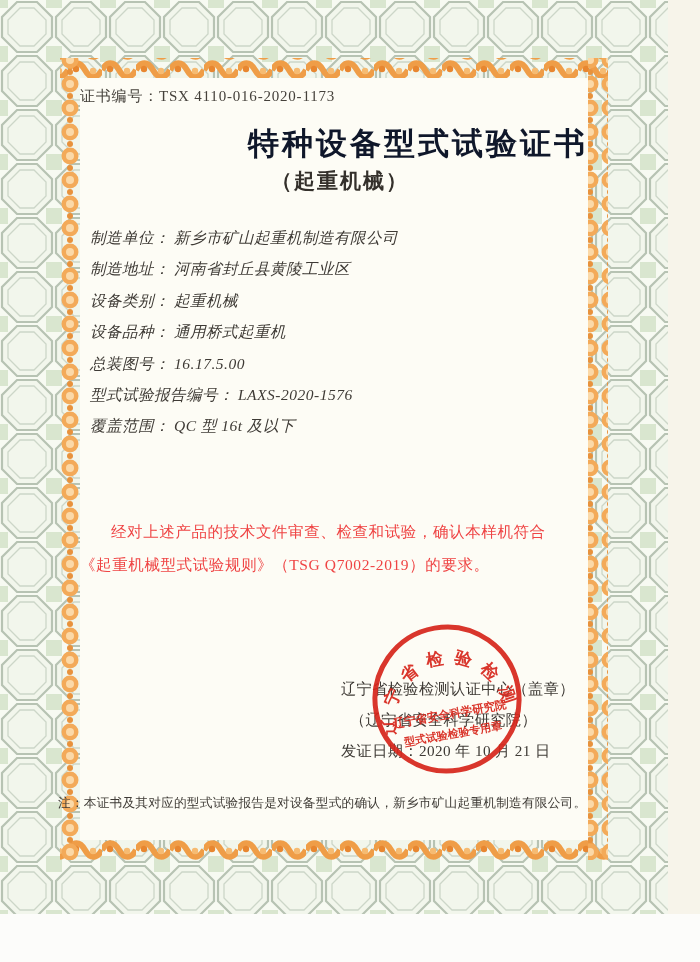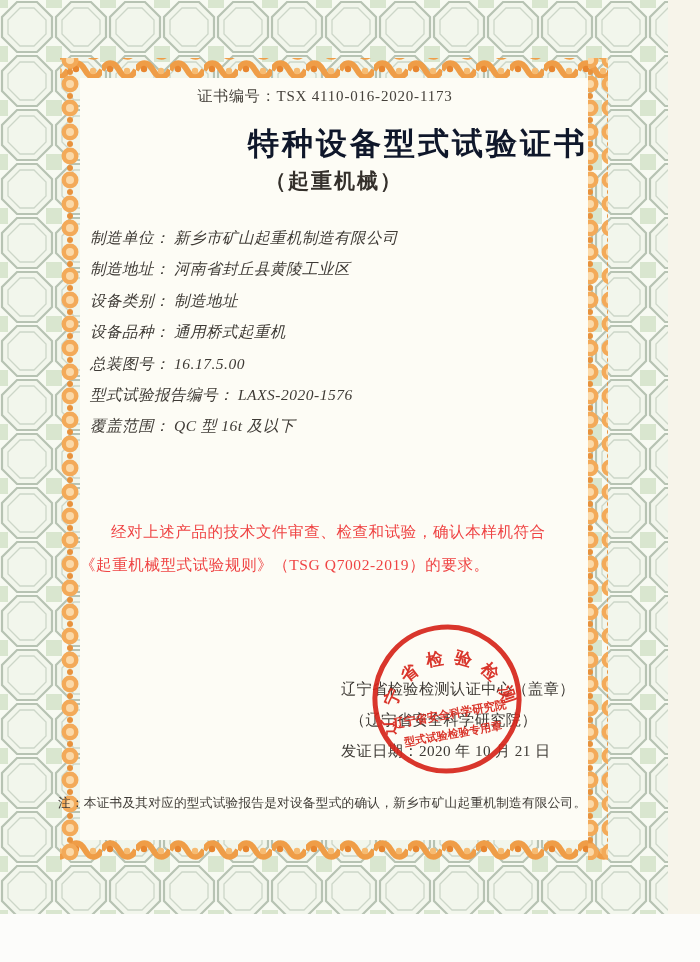--- a/index.html
+++ b/index.html
@@ -1,25 +1,25 @@
 <!DOCTYPE html>
 <html><head>
 <meta charset="utf-8">
 <style>
   html,body{margin:0;padding:0;background:#ffffff;}
   body{font-family:"Liberation Serif","DejaVu Serif",serif;color:#3e3a35;}
   .page{position:relative;width:700px;height:962px;margin:0 auto;overflow:hidden;background:#fff;}
   .bg-svg{position:absolute;left:0;top:0;z-index:0;}
   .layer{position:absolute;z-index:2;}
 
-  .cert-number{top:87px;left:80px;width:508px;box-sizing:border-box;text-align:center;padding-right:18px;
+  .cert-number{top:87px;left:80px;width:508px;box-sizing:border-box;text-align:left;padding-right:18px;
     font-size:15px;letter-spacing:0.8px;color:#45413b;}
   .title{top:123px;left:80px;width:508px;text-align:right;font-size:31px;font-weight:700;
     letter-spacing:3px;color:#0f172a;font-family:"Liberation Sans","DejaVu Sans",sans-serif;}
-  .subtitle{top:167px;left:80px;width:508px;text-align:center;font-size:21px;font-weight:700;
+  .subtitle{top:167px;left:86px;width:508px;text-align:center;font-size:21px;font-weight:700;
     letter-spacing:2px;color:#34302b;font-family:"Liberation Sans","DejaVu Sans",sans-serif;}
 
   .fields{top:222px;left:90px;width:480px;}
   .field-row{line-height:31.4px;font-size:15.5px;letter-spacing:0.5px;white-space:nowrap;font-style:italic;}
   .f-label{color:#3e3a35;}
   .f-value{color:#3e3a35;margin-left:4px;}
 
   .statement{top:515px;left:80px;width:484px;font-size:15.5px;line-height:33px;
     text-indent:2em;letter-spacing:0.6px;color:#ef4444;}
 
@@ -78,21 +78,21 @@
   <div class="layer cert-number">
     <span>证书编号：</span><span>TSX 4110-016-2020-1173</span>
   </div>
 
   <div class="layer title">特种设备型式试验证书</div>
   <div class="layer subtitle">（起重机械）</div>
 
   <div class="layer fields">
     <div class="field-row"><span class="f-label">制造单位：</span><span class="f-value">新乡市矿山起重机制造有限公司</span></div>
     <div class="field-row"><span class="f-label">制造地址：</span><span class="f-value">河南省封丘县黄陵工业区</span></div>
-    <div class="field-row"><span class="f-label">设备类别：</span><span class="f-value">制造地址</span></div>
+    <div class="field-row"><span class="f-label">设备类别：</span><span class="f-value">起重机械</span></div>
     <div class="field-row"><span class="f-label">设备品种：</span><span class="f-value">通用桥式起重机</span></div>
     <div class="field-row"><span class="f-label">总装图号：</span><span class="f-value">16.17.5.00</span></div>
     <div class="field-row"><span class="f-label">型式试验报告编号：</span><span class="f-value">LAXS-2020-1576</span></div>
     <div class="field-row"><span class="f-label">覆盖范围：</span><span class="f-value">QC 型 16t 及以下</span></div>
   </div>
 
   <div class="layer statement">经对上述产品的技术文件审查、检查和试验，确认本样机符合《起重机械型式试验规则》（TSG Q7002-2019）的要求。</div>
 
   <div class="layer issuer">
     <div class="line1">辽宁省检验检测认证中心（盖章）</div>

